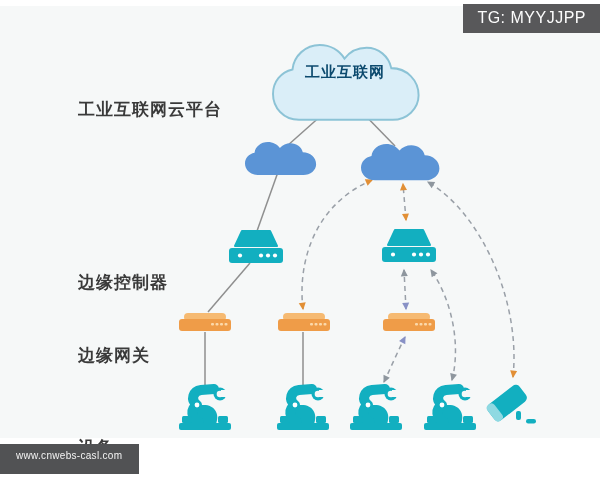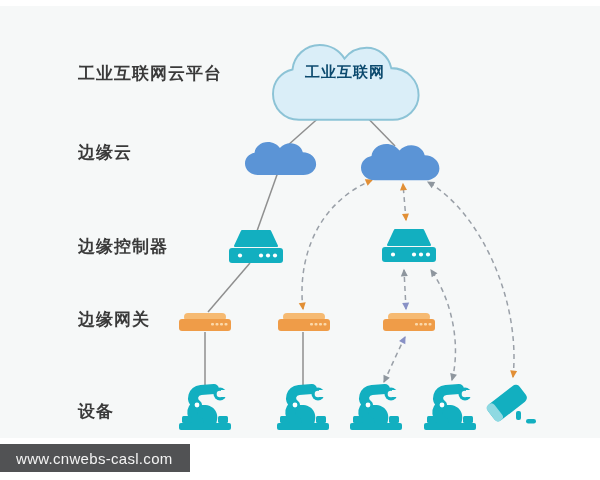--- a/index.html
+++ b/index.html
@@ -13,38 +13,38 @@
     background:#f6f8f8;
     overflow:hidden;
   }
   .strip{position:absolute;left:0;width:600px;background:#ffffff;}
   .strip.top{top:0;height:6px;}
   .strip.bottom{top:438px;height:42px;}
   svg.diagram{position:absolute;left:0;top:0;}
   .layer-label{
     position:absolute;left:78px;
     font-size:17px;font-weight:600;color:#3a3a3a;
-    letter-spacing:1px;white-space:nowrap;
+    letter-spacing:1px;white-space:nowrap;margin-top:36px;
   }
   .cloud-text{
     position:absolute;left:280px;top:61px;width:130px;
     text-align:center;font-size:15px;font-weight:700;color:#0c4a6e;
     line-height:21px;letter-spacing:1px;
   }
   .badge{
     position:absolute;top:4px;right:0;
     background:#58585a;color:#fdfdfd;
     font-size:16px;letter-spacing:0.5px;
     padding:5px 14px 6px 14px;
   }
   .watermark{
     position:absolute;left:0;top:444px;
     background:#515254;color:#f4f4f4;
-    font-size:15px;letter-spacing:0.3px;
-    padding:6px 17px 5px 16px;
+    font-size:10px;letter-spacing:0.3px;
+    padding:6px 17px 13px 16px;
     text-align:center;
   }
 </style>
 </head>
 <body>
 
 <div class="stage">
 
   <svg class="diagram" width="600" height="480" viewBox="0 0 600 480">
     <defs>
@@ -132,24 +132,24 @@
       </g>
       <rect x="516" y="411" width="5" height="9" rx="2" fill="#12afc0"></rect>
       <rect x="526" y="419" width="10" height="4.5" rx="2.2" fill="#12afc0"></rect>
     </g>
   </svg>
 
   <div class="strip top"></div>
   <div class="strip bottom"></div>
 
   <div class="layer-label" style="top:62px">工业互联网云平台</div>
-  <div class="layer-label" style="top:141px">边缘云</div>
   <div class="layer-label" style="top:235px">边缘控制器</div>
   <div class="layer-label" style="top:308px">边缘网关</div>
   <div class="layer-label" style="top:400px">设备</div>
 
   <div class="cloud-text">
     <div>工业互联网</div>
   </div>
 
+  <div class="badge">TG: MYYJJPP</div>
   <div class="watermark">www.cnwebs-casl.com</div>
 
 </div>
 
 </body></html>

